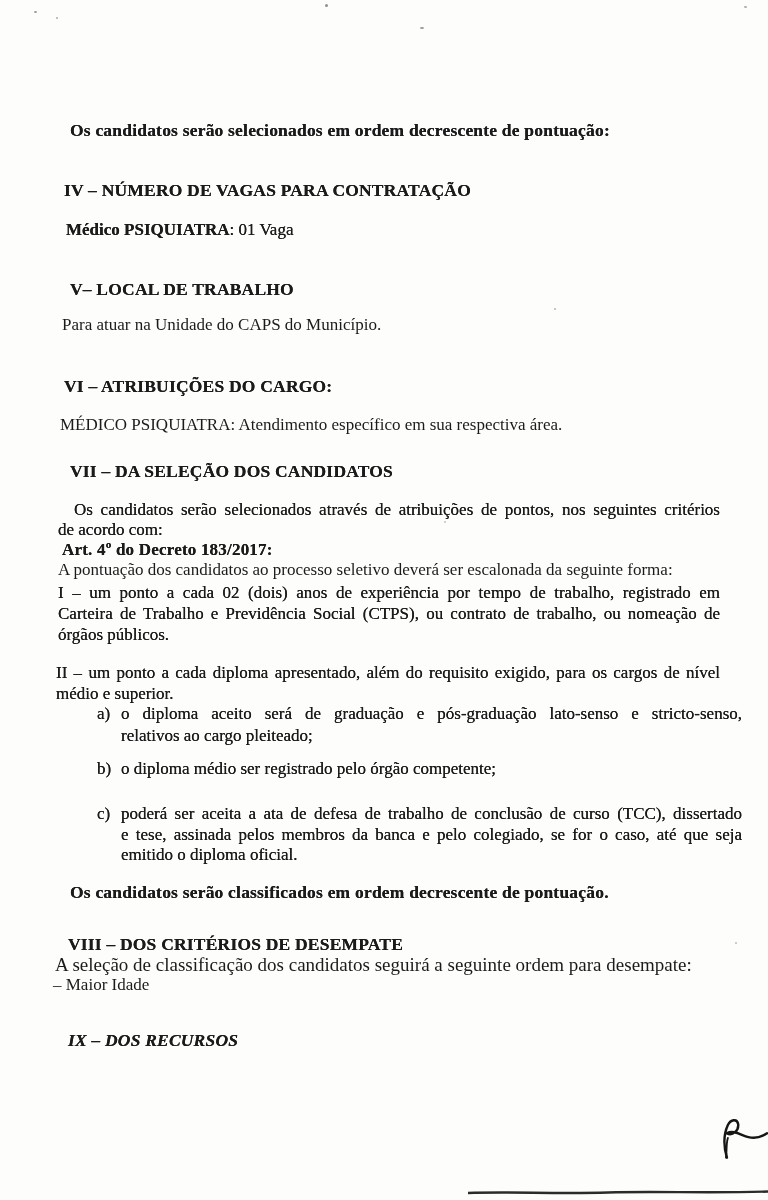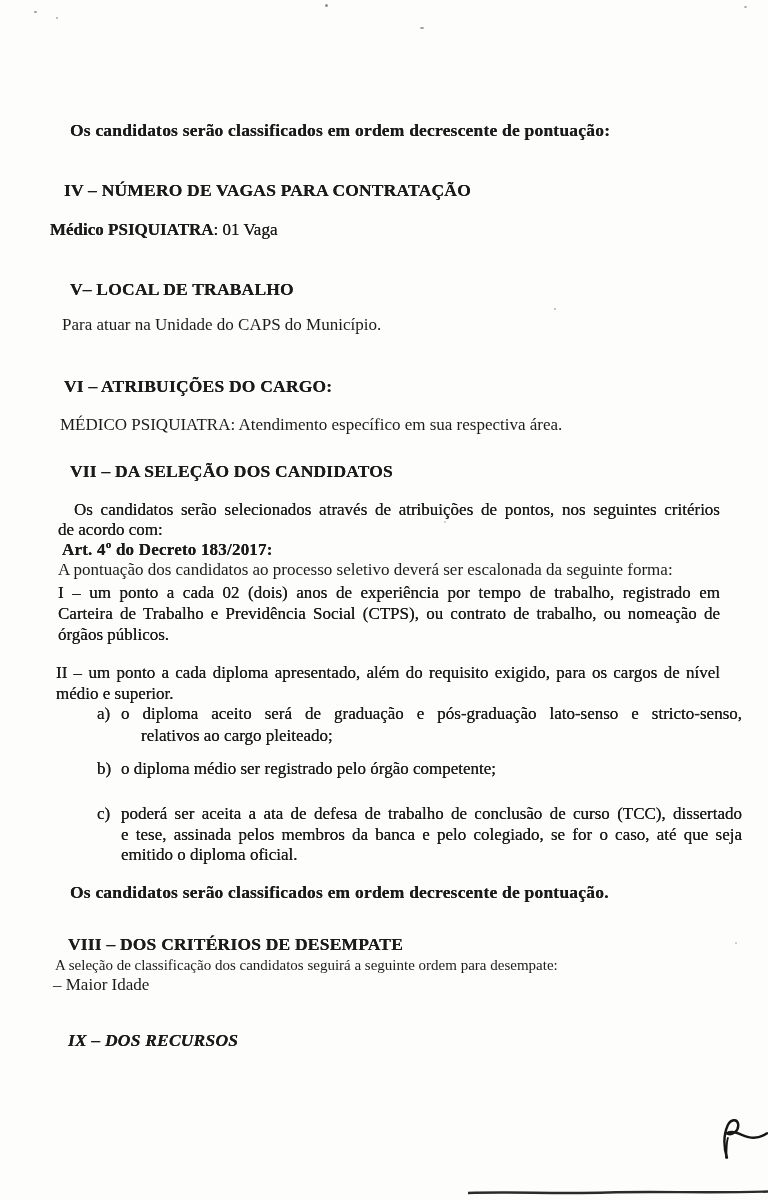--- a/index.html
+++ b/index.html
@@ -36,24 +36,24 @@
   <div class="speck" style="left:34px;top:11px;width:3px;height:2px;background:#9a9a9a;"></div>
   <div class="speck" style="left:56px;top:17px;width:2px;height:2px;background:#ababab;"></div>
   <div class="speck" style="left:325px;top:4px;width:3px;height:3px;background:#8f8f8f;"></div>
   <div class="speck" style="left:420px;top:27px;width:4px;height:2px;background:#9a9a9a;"></div>
   <div class="speck" style="left:744px;top:6px;width:3px;height:2px;background:#ababab;"></div>
   <div class="speck" style="left:554px;top:308px;width:2px;height:2px;background:#b5b5b5;"></div>
   <div class="speck" style="left:444px;top:521px;width:2px;height:2px;background:#c0c0c0;"></div>
   <div class="speck" style="left:735px;top:942px;width:2px;height:2px;background:#bdbdbd;"></div>
 
 
-  <div class="blk heading" style="left:70px;top:120px;width:650px;">Os candidatos serão classificados em ordem decrescente de pontuação:</div>
+  <div class="blk heading" style="left:70px;top:120px;width:650px;">Os candidatos serão selecionados em ordem decrescente de pontuação:</div>
 
   <div class="blk heading" style="left:64px;top:180px;width:650px;">IV – NÚMERO DE VAGAS PARA CONTRATAÇÃO</div>
-  <div class="blk" style="left:50px;top:220px;width:650px;">
+  <div class="blk" style="left:66px;top:220px;width:650px;">
     <span class="b ln">Médico PSIQUIATRA</span><span class="ln">: 01 Vaga</span>
   </div>
 
   <div class="blk heading" style="left:70px;top:279px;width:650px;">V– LOCAL DE TRABALHO</div>
   <div class="blk ln" style="left:62px;top:315px;width:660px;">Para atuar na Unidade do CAPS do Município.</div>
 
   <div class="blk heading" style="left:64px;top:376px;width:650px;">VI – ATRIBUIÇÕES DO CARGO:</div>
   <div class="blk ln" style="left:60px;top:415px;width:660px;">MÉDICO PSIQUIATRA: Atendimento específico em sua respectiva área.</div>
 
   <div class="blk heading" style="left:70px;top:461px;width:650px;">VII – DA SELEÇÃO DOS CANDIDATOS</div>
@@ -74,21 +74,21 @@
 
   <div class="blk" style="left:56px;top:662px;width:664px;line-height:21px;">
     <div class="ln j">II – um ponto a cada diploma apresentado, além do requisito exigido, para os cargos de nível</div>
     <div class="ln">médio e superior.</div>
   </div>
 
   <div class="blk li" style="left:97px;top:703px;width:645px;line-height:22px;">
     <span class="marker">a)</span>
     <span class="litext">
       <span class="ln j" style="display:block;">o diploma aceito será de graduação e pós-graduação lato-senso e stricto-senso,</span>
-      <span class="ln" style="display:block;margin-left:20px;">relativos ao cargo pleiteado;</span>
+      <span class="ln" style="display:block;">relativos ao cargo pleiteado;</span>
     </span>
   </div>
 
   <div class="blk li" style="left:97px;top:759px;width:645px;">
     <span class="marker">b)</span>
     <span class="litext">
       <span class="ln" style="display:block;">o diploma médio ser registrado pelo órgão competente;</span>
     </span>
   </div>
 
@@ -97,21 +97,21 @@
     <span class="litext">
       <span class="ln j" style="display:block;">poderá ser aceita a ata de defesa de trabalho de conclusão de curso (TCC), dissertado</span>
       <span class="ln j" style="display:block;">e tese, assinada pelos membros da banca e pelo colegiado, se for o caso, até que seja</span>
       <span class="ln" style="display:block;">emitido o diploma oficial.</span>
     </span>
   </div>
 
   <div class="blk heading" style="left:70px;top:882px;width:660px;">Os candidatos serão classificados em ordem decrescente de pontuação.</div>
 
   <div class="blk heading" style="left:68px;top:934px;width:650px;">VIII – DOS CRITÉRIOS DE DESEMPATE</div>
-  <div class="blk ln" style="left:55px;top:955px;width:670px;font-size:15px;">A seleção de classificação dos candidatos seguirá a seguinte ordem para desempate:</div>
+  <div class="blk ln" style="left:55px;top:955px;width:670px;font-size:19px;">A seleção de classificação dos candidatos seguirá a seguinte ordem para desempate:</div>
   <div class="blk ln" style="left:53px;top:975px;width:400px;">– Maior Idade</div>
 
   <div class="blk heading" style="left:68px;top:1030px;width:650px;font-style:italic;">IX – DOS RECURSOS</div>
 
   <div style="position:absolute;left:712px;top:1112px;">
     <svg width="56" height="52" viewBox="0 0 60 52" fill="none">
       <path d="M16 47 C 13 37 12 23 17 12 C 20 6 27 5 28 11 C 29 18 22 24 16 21 M16 21 C 23 17 31 23 39 25 C 47 27 53 25 59 21" stroke="#161616" stroke-width="2.6" stroke-linecap="round" fill="none"></path>
       <path d="M15 47 C 16 40 15 32 17 26" stroke="#161616" stroke-width="2" stroke-linecap="round" fill="none"></path>
     </svg>
   </div>

